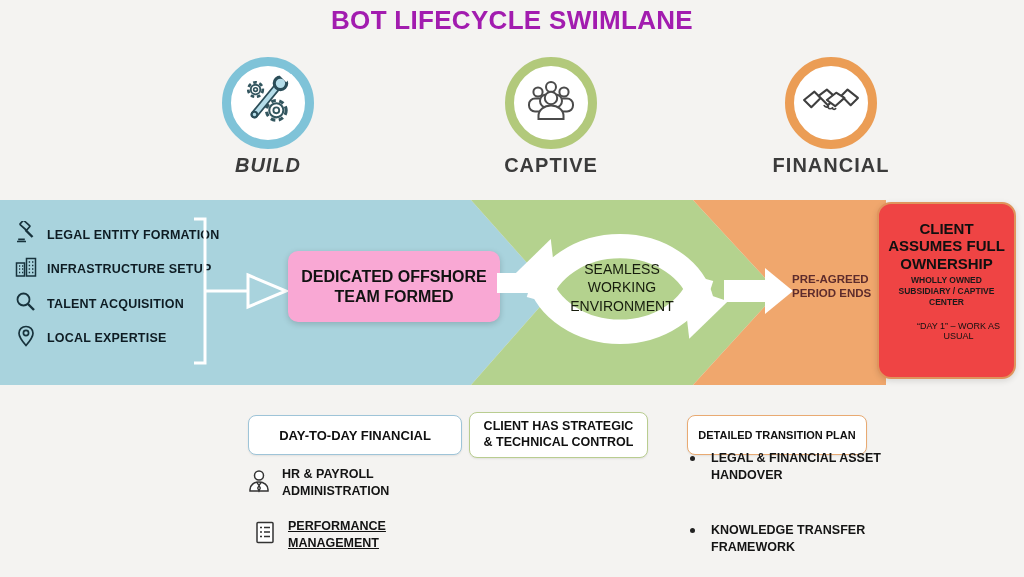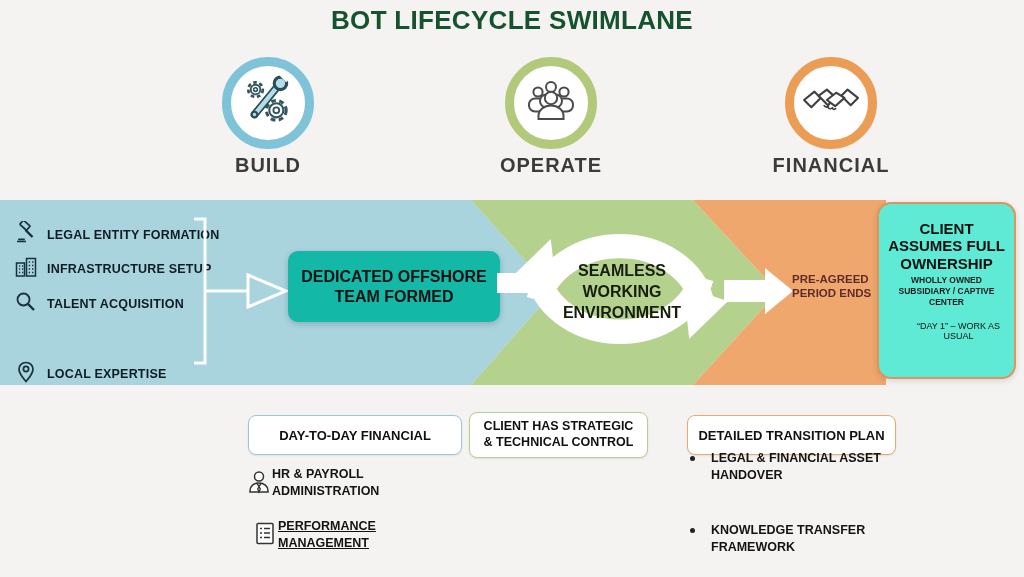--- a/index.html
+++ b/index.html
@@ -5,63 +5,63 @@
   html,body{margin:0;padding:0;background:#e9e8e6;}
   *{box-sizing:border-box;}
   .stage{
     position:relative;width:1024px;height:577px;overflow:hidden;
     background:#f4f3f1;
     font-family:"Liberation Sans","DejaVu Sans",sans-serif;
     color:#111;
   }
   .abs{position:absolute;}
   
-  .title{top:5px;left:0;width:1024px;text-align:center;font-size:26px;font-weight:800;letter-spacing:.3px;color:#14532d;}
+  .title{top:5px;left:0;width:1024px;text-align:center;font-size:26px;font-weight:800;letter-spacing:.3px;color:#a21caf;}
   
   .phase-circle{top:57px;width:92px;height:92px;border-radius:50%;background:#fff;display:flex;align-items:center;justify-content:center;}
   .pc-build{left:222px;border:9px solid #7fc3d8;}
   .pc-operate{left:505px;border:9px solid #b2c97b;}
   .pc-transfer{left:785px;border:9px solid #eb9d55;}
   .phase-label{top:154px;width:220px;text-align:center;font-size:20px;font-weight:700;letter-spacing:1px;color:#3b3b3b;}
-  .pl-build{left:158px;} .pl-operate{left:441px;} .pl-transfer{left:721px;}
+  .pl-build{left:158px;font-style:italic;} .pl-operate{left:441px;} .pl-transfer{left:721px;}
   
   .band{top:200px;left:0;width:1024px;height:185px;}
   
   .lane-item{left:14px;height:26px;display:flex;align-items:center;gap:9px;}
-  .li-1{top:222px;} .li-2{top:256px;} .li-3{top:291px;} .li-4{top:325px;margin-top:36px;}
+  .li-1{top:222px;} .li-2{top:256px;} .li-3{top:291px;} .li-4{top:325px;}
   .lane-item .txt{font-size:12.5px;font-weight:700;letter-spacing:.2px;color:#0e1c23;white-space:nowrap;}
   
   .bracket{left:190px;top:214px;}
   
-  .offshore-box{left:288px;top:251px;width:212px;height:71px;background:#14b8a6;border-radius:10px;
+  .offshore-box{left:288px;top:251px;width:212px;height:71px;background:#f9a8d4;border-radius:10px;
     box-shadow:0 2px 6px rgba(0,0,0,.18);display:flex;align-items:center;justify-content:center;text-align:center;
     font-size:16px;font-weight:800;line-height:1.25;color:#121212;padding:4px 10px;}
   
   .connector{left:497px;top:273px;width:46px;height:20px;background:#fff;}
   
   .cycle{left:508px;top:198px;}
-  .seamless{left:560px;top:260px;width:124px;text-align:center;font-size:16px;font-weight:700;line-height:1.32;color:#171d0d;}
+  .seamless{left:560px;top:260px;width:124px;text-align:center;font-size:14px;font-weight:400;line-height:1.32;color:#171d0d;}
   
   .o-arrow-shaft{left:724px;top:280px;width:42px;height:22px;background:#fff;}
   .o-arrow-head{left:765px;top:268px;width:28px;height:46px;background:#fff;clip-path:polygon(0 0,100% 50%,0 100%);}
   .preagreed{left:792px;top:273px;width:84px;font-size:11.5px;font-weight:800;line-height:1.2;color:#5e2c2c;}
   
-  .client-box{left:877px;top:202px;width:139px;height:177px;background:#5eead4;border:2px solid #e0945c;border-radius:14px;
+  .client-box{left:877px;top:202px;width:139px;height:177px;background:#ef4444;border:2px solid #e0945c;border-radius:14px;
     box-shadow:0 2px 6px rgba(0,0,0,.12);padding:16px 6px 0;text-align:center;}
   .client-title{font-size:15px;font-weight:800;line-height:1.15;color:#101010;}
   .client-sub{margin-top:3px;font-size:8.5px;font-weight:700;line-height:1.3;color:#1a1a1a;}
   .client-note{margin-top:13px;font-size:9px;font-weight:400;color:#111;margin-left:24px;}
   
   .b-box{top:415px;height:40px;background:#fff;border-radius:8px;display:flex;align-items:center;justify-content:center;
     text-align:center;font-weight:700;color:#101010;box-shadow:0 1px 2px rgba(0,0,0,.08);}
   .bb-1{left:248px;width:214px;border:1.5px solid #9ec4d8;font-size:13px;}
   .bb-2{left:469px;width:179px;top:412px;height:46px;border:1.5px solid #b9cd90;font-size:12.5px;line-height:1.25;padding:0 8px;}
-  .bb-3{left:687px;width:209px;border:1.5px solid #e9aa72;font-size:13px;}
-  
-  .b-item{display:flex;align-items:flex-end;}
+  .bb-3{left:687px;width:180px;border:1.5px solid #e9aa72;font-size:11px;}
+  
+  .b-item{display:flex;align-items:center;gap:10px;}
   .bi-1{left:246px;top:466px;} .bi-2{left:252px;top:518px;text-decoration:underline;}
   .b-item .txt{font-size:12.5px;font-weight:700;line-height:1.35;color:#141414;width:170px;}
   .bullet-item{display:flex;align-items:flex-start;}
   .bu-1{left:690px;top:450px;} .bu-2{left:690px;top:522px;}
   .bullet-item .txt{font-size:12.5px;font-weight:700;line-height:1.35;color:#141414;width:200px;margin-left:16px;}
   .bullet-item .txt::before{content:"";}
   .dot{width:5px;height:5px;border-radius:50%;background:#222;margin-top:6px;flex:0 0 auto;}
 </style>
 </head>
 <body>
@@ -107,21 +107,21 @@
         <polygon points="2,17 12,9 18,15 9,24"></polygon>
         <polygon points="54,15 44,7 38,13 47,22"></polygon>
         <polygon points="16,13 24,7 33,15 25,22"></polygon>
         <polygon points="33,10 41,15 32,23 24,17"></polygon>
         <path d="M21,22 q2,3 5,1 M25,24 q2,3 5,0 M29,25 q2,2 4,0" fill="none" stroke-width="1.6"></path>
       </svg>
     </span>
   </div>
 
   <div class="abs phase-label pl-build">BUILD</div>
-  <div class="abs phase-label pl-operate">OPERATE</div>
+  <div class="abs phase-label pl-operate">CAPTIVE</div>
   <div class="abs phase-label pl-transfer">FINANCIAL</div>
 
   <svg class="abs band" width="1024" height="185" viewBox="0 0 1024 185">
     <polygon points="0,0 471,0 553,92 471,185 0,185" fill="#a9d3dd"></polygon>
     <polygon points="471,0 693,0 778,92 693,185 471,185 553,92" fill="#b4d28e"></polygon>
     <polygon points="693,0 886,0 886,185 693,185 778,92" fill="#f0a76d"></polygon>
   </svg>
 
   <div class="abs lane-item li-1">
     <span>

